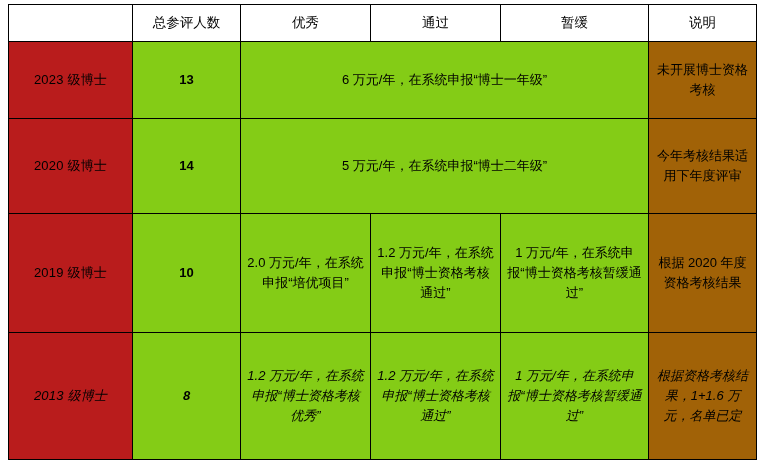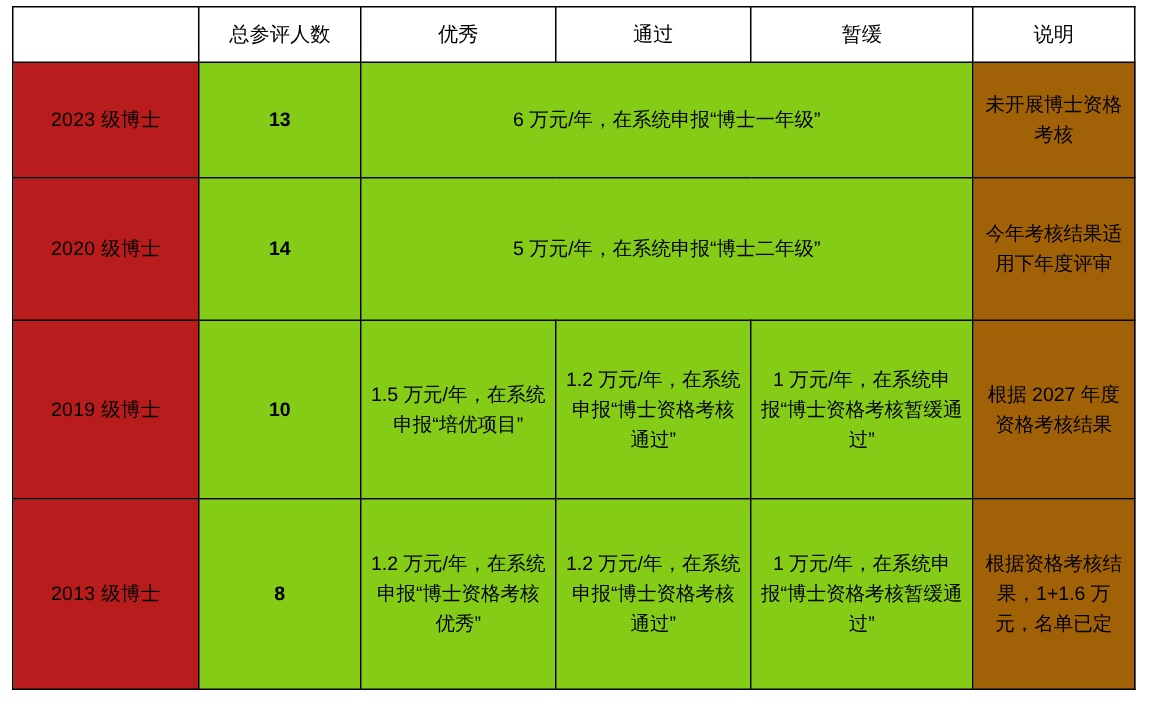--- a/index.html
+++ b/index.html
@@ -75,21 +75,21 @@
   td.wide {
     font-size: 13.5px;
   }
   td.small {
     font-size: 12.5px;
     line-height: 1.5;
   }
   tr.r1 td { height: 70px; }
   tr.r2 td { height: 88px; }
   tr.r3 td { height: 112px; }
-  tr.r4 td { height: 120px; }
+  tr.r4 td { height: 120px; font-style: italic; }
 </style>
 </head>
 <body>
 
 <div id="sheet">
   <table class="grid">
     <colgroup>
       <col class="c0">
         <col class="c1">
         <col class="c2">
@@ -117,24 +117,24 @@
       <tr class="r2">
         <td class="rowlabel">2020 级博士</td>
         <td class="y count">14</td>
         <td class="y wide" colspan="3">5 万元/年，在系统申报“博士二年级”</td>
         <td class="note">今年考核结果适用下年度评审</td>
       </tr>
 
       <tr class="r3">
         <td class="rowlabel">2019 级博士</td>
         <td class="y count">10</td>
-        <td class="y small">1.5 万元/年，在系统申报“培优项目”</td>
+        <td class="y small">2.0 万元/年，在系统申报“培优项目”</td>
         <td class="y small">1.2 万元/年，在系统申报“博士资格考核通过”</td>
         <td class="y small">1 万元/年，在系统申报“博士资格考核暂缓通过”</td>
-        <td class="note">根据 2027 年度资格考核结果</td>
+        <td class="note">根据 2020 年度资格考核结果</td>
       </tr>
 
       <tr class="r4">
         <td class="rowlabel">2013 级博士</td>
         <td class="y count">8</td>
         <td class="y small">1.2 万元/年，在系统申报“博士资格考核优秀”</td>
         <td class="y small">1.2 万元/年，在系统申报“博士资格考核通过”</td>
         <td class="y small">1 万元/年，在系统申报“博士资格考核暂缓通过”</td>
         <td class="note">根据资格考核结果，1+1.6 万元，名单已定</td>
       </tr>

